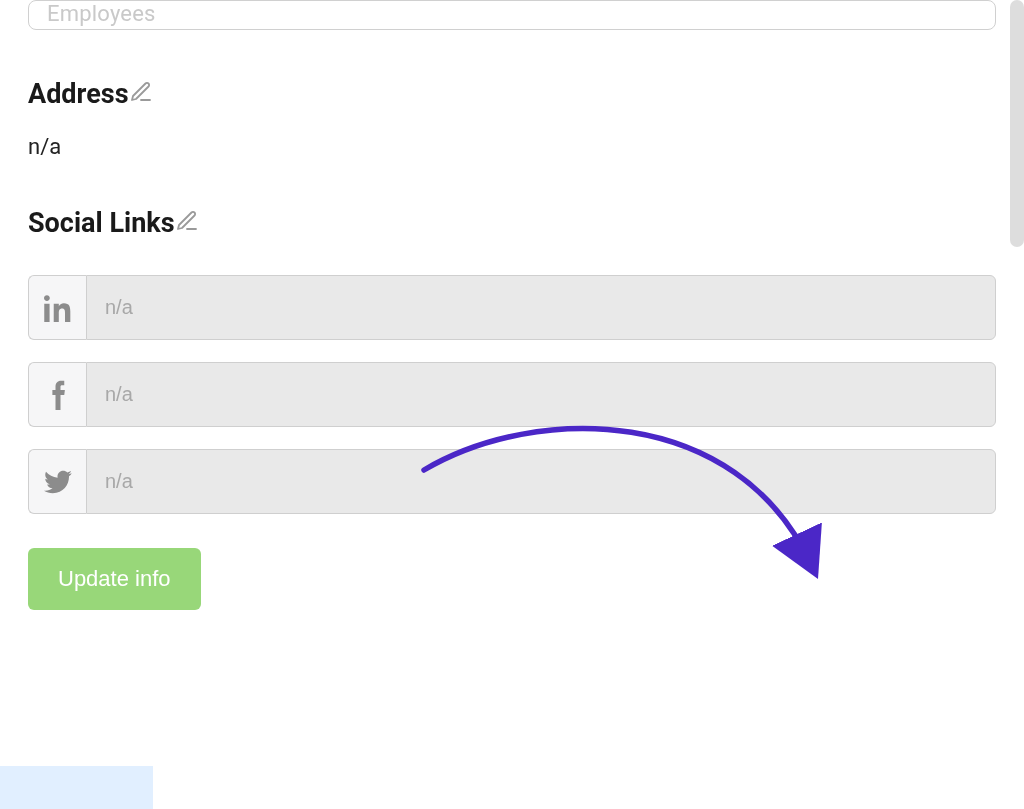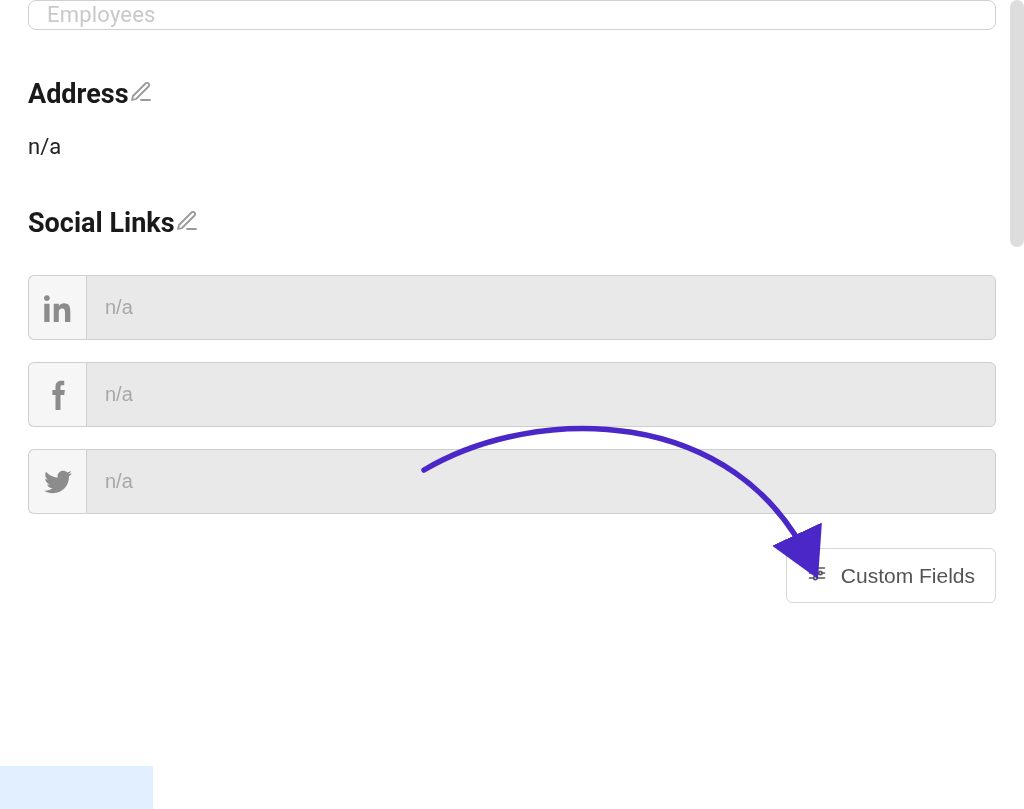--- a/index.html
+++ b/index.html
@@ -11,27 +11,27 @@
       background: #ffffff;
       color: #1f2328;
     }
     .content-wrap {
       padding: 0 28px 0 28px;
     }
     .top-input {
       width: 100%;
       border: 1px solid #d0d0d0;
       border-radius: 8px;
-      padding: 0 18px;
+      padding: 8px 18px;
       background: #fff;
       margin-bottom: 48px;
       height: 30px;
       overflow: hidden;
       display: flex;
-      align-items: center;
+      align-items: flex-start;
     }
     .top-input-placeholder {
       color: #c9c9c9;
       font-size: 22px;
       line-height: 10px;
       letter-spacing: 0.2px;
     }
 
     .section-heading {
       display: flex;
@@ -206,36 +206,22 @@
       <div class="social-icon-box">
         <svg width="30" height="30" viewBox="0 0 24 24">
           <path d="M23 4.9c-.8.4-1.7.6-2.6.8.9-.6 1.7-1.5 2-2.5-.9.5-1.9.9-2.9 1.1C18.6 3.4 17.4 3 16.1 3c-2.5 0-4.5 2-4.5 4.5 0 .4 0 .7.1 1C7.9 8.3 4.6 6.5 2.4 3.8c-.4.7-.6 1.5-.6 2.3 0 1.6.8 3 2 3.8-.7 0-1.4-.2-2-.6v.1c0 2.2 1.6 4 3.6 4.4-.4.1-.8.2-1.2.2-.3 0-.6 0-.9-.1.6 1.8 2.3 3.1 4.3 3.1-1.6 1.2-3.5 2-5.7 2-.4 0-.7 0-1.1-.1 2 1.3 4.4 2 7 2 8.4 0 13-7 13-13v-.6c.9-.6 1.7-1.4 2.2-2.4z"></path>
         </svg>
       </div>
       <input class="social-input" type="text" disabled="" placeholder="n/a" style="">
     </div>
 
   </div>
 
-  <div class="custom-fields-row">
-    <button class="custom-fields-btn">
-      <span>
-        <svg width="20" height="20" viewBox="0 0 24 24" fill="none" stroke-width="2" stroke-linecap="round">
-          <line x1="3" y1="6" x2="21" y2="6"></line>
-          <line x1="3" y1="12" x2="21" y2="12"></line>
-          <line x1="3" y1="18" x2="21" y2="18"></line>
-          <circle cx="8" cy="6" r="2" fill="#fff"></circle>
-          <circle cx="16" cy="12" r="2" fill="#fff"></circle>
-          <circle cx="10" cy="18" r="2" fill="#fff"></circle>
-        </svg>
-      </span>
-      <span>Custom Fields</span>
-    </button>
-  </div>
-
+
+  <button class="update-btn">Update info</button>
 
 </div>
 
 <svg class="arrow-annotation" viewBox="0 0 430 170">
   <defs>
     <marker id="arrowhead" markerWidth="9" markerHeight="10" refX="6" refY="5" orient="auto" markerUnits="strokeWidth">
       <path d="M0,0 L9,5 L0,10 z" fill="#4b27c7"></path>
     </marker>
   </defs>
   <path d="M 8 56 C 120 -10, 320 -10, 395 150" fill="none" stroke="#4b27c7" stroke-width="5.5" stroke-linecap="round" marker-end="url(#arrowhead)"></path>

